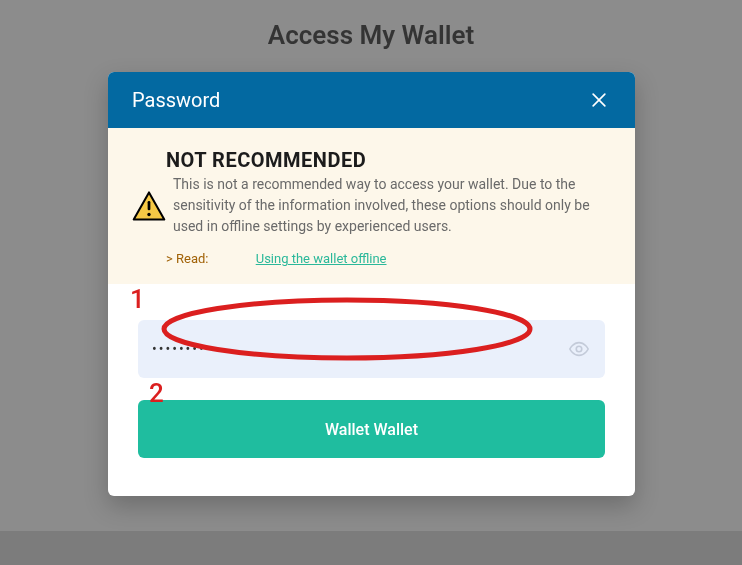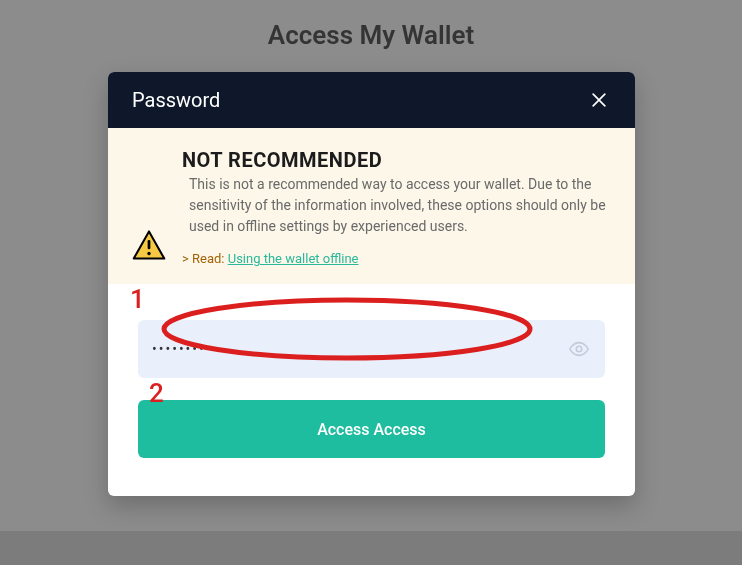--- a/index.html
+++ b/index.html
@@ -34,21 +34,21 @@
       position: absolute;
       top: 72px;
       left: 108px;
       width: 527px;
       background: #ffffff;
       border-radius: 6px;
       box-shadow: 0 10px 24px rgba(0,0,0,0.22);
       overflow: visible;
     }
     .modal-header {
-      background: #0f172a;
+      background: #0369a1;
       color: #ffffff;
       display: flex;
       align-items: center;
       justify-content: space-between;
       padding: 16px 24px;
       border-radius: 6px 6px 0 0;
     }
     .modal-header-title {
       font-size: 20px;
       font-weight: 400;
@@ -63,22 +63,22 @@
     }
     .close-btn svg {
       width: 20px;
       height: 20px;
       stroke: #fff;
     }
     .warning-box {
       background: #fdf7ea;
       padding: 20px 24px 18px 24px;
       display: flex;
-      gap: 16px;
-      align-items: flex-end;
+      gap: 0;
+      align-items: center;
     }
     .warn-icon {
       flex: 0 0 auto;
       margin-top: 2px;
     }
     .warn-icon svg {
       width: 34px;
       height: 34px;
     }
     .warn-text {
@@ -100,20 +100,21 @@
     .warn-read {
       margin-top: 14px;
       font-size: 13px;
       color: #1c1c1c;
     }
     .warn-read-prefix { color: #a16207; }
     .warn-link {
       color: #2bb89a;
       text-decoration: underline;
       cursor: pointer;
+      margin-left: 44px;
     }
     .modal-body {
       padding: 36px 30px 38px 30px;
       position: relative;
     }
     .input-wrap {
       background: #eaf0fb;
       border-radius: 6px;
       display: flex;
       align-items: center;
@@ -227,21 +228,21 @@
   <div class="modal-body">
     <div class="input-wrap">
       <input type="password" class="pwd-input" value="•••••••••" style="">
       <span class="eye-btn">
         <svg viewBox="0 0 24 24" stroke-width="1.8" stroke-linecap="round" stroke-linejoin="round">
           <path d="M2 12s3.5-7 10-7 10 7 10 7-3.5 7-10 7S2 12 2 12z"></path>
           <circle cx="12" cy="12" r="3"></circle>
         </svg>
       </span>
     </div>
-    <button class="access-btn">Access Access</button>
+    <button class="access-btn">Wallet Wallet</button>
   </div>
 </div>
 
 <div class="anno-ellipse">
   <svg viewBox="0 0 378 70">
     <ellipse cx="189" cy="35" rx="183" ry="29" fill="none" stroke="#db1f1f" stroke-width="5"></ellipse>
   </svg>
 </div>
 <div class="anno-num anno-1">1</div>
 <div class="anno-num anno-2">2</div>

